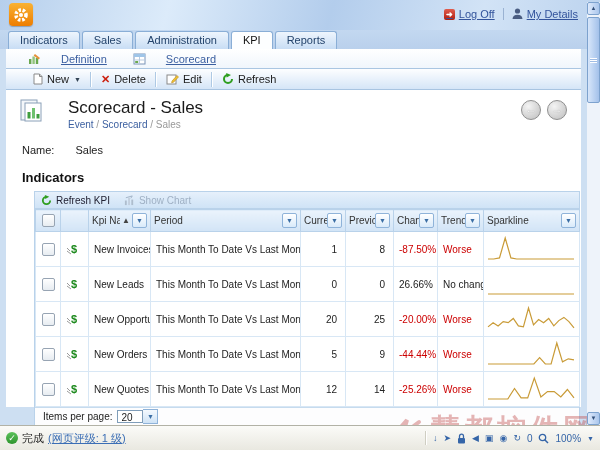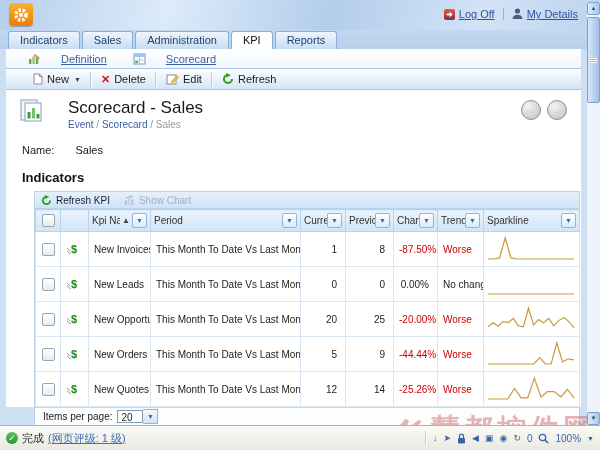--- a/index.html
+++ b/index.html
@@ -354,21 +354,21 @@
           <td class="c-check"><span class="checkbox"></span></td>
           <td><svg class="kpi-ico" width="14" height="13" viewBox="0 0 14 13">
                   <path d="M1 9 L5 12" stroke="#999" stroke-width="1"></path>
                   <path d="M1 6 L4 9" stroke="#999" stroke-width="1"></path>
                   <text x="5" y="11" font-size="11" font-weight="bold" fill="#1e8a1e" font-family="'Liberation Sans',sans-serif">$</text>
                 </svg></td>
           <td>New Leads</td>
           <td>This Month To Date Vs Last Month To Date</td>
           <td class="c-num">0</td>
           <td class="c-num">0</td>
-          <td class="c-num">0.00%</td>
+          <td class="c-num">26.66%</td>
           <td>No change</td>
           <td class="c-spark"><svg width="92" height="30" viewBox="0 0 92 30">
                   <polyline points="3.0,26.0 8.7,26.0 14.5,26.0 20.2,26.0 25.9,26.0 31.7,26.0 37.4,26.0 43.1,26.0 48.9,26.0 54.6,26.0 60.3,26.0 66.1,26.0 71.8,26.0 77.5,26.0 83.3,26.0 89.0,26.0" fill="none" stroke="#c99b37" stroke-width="1.2"></polyline>
                 </svg></td>
         </tr>
 
         <tr>
           <td class="c-check"><span class="checkbox"></span></td>
           <td><svg class="kpi-ico" width="14" height="13" viewBox="0 0 14 13">
                   <path d="M1 9 L5 12" stroke="#999" stroke-width="1"></path>

